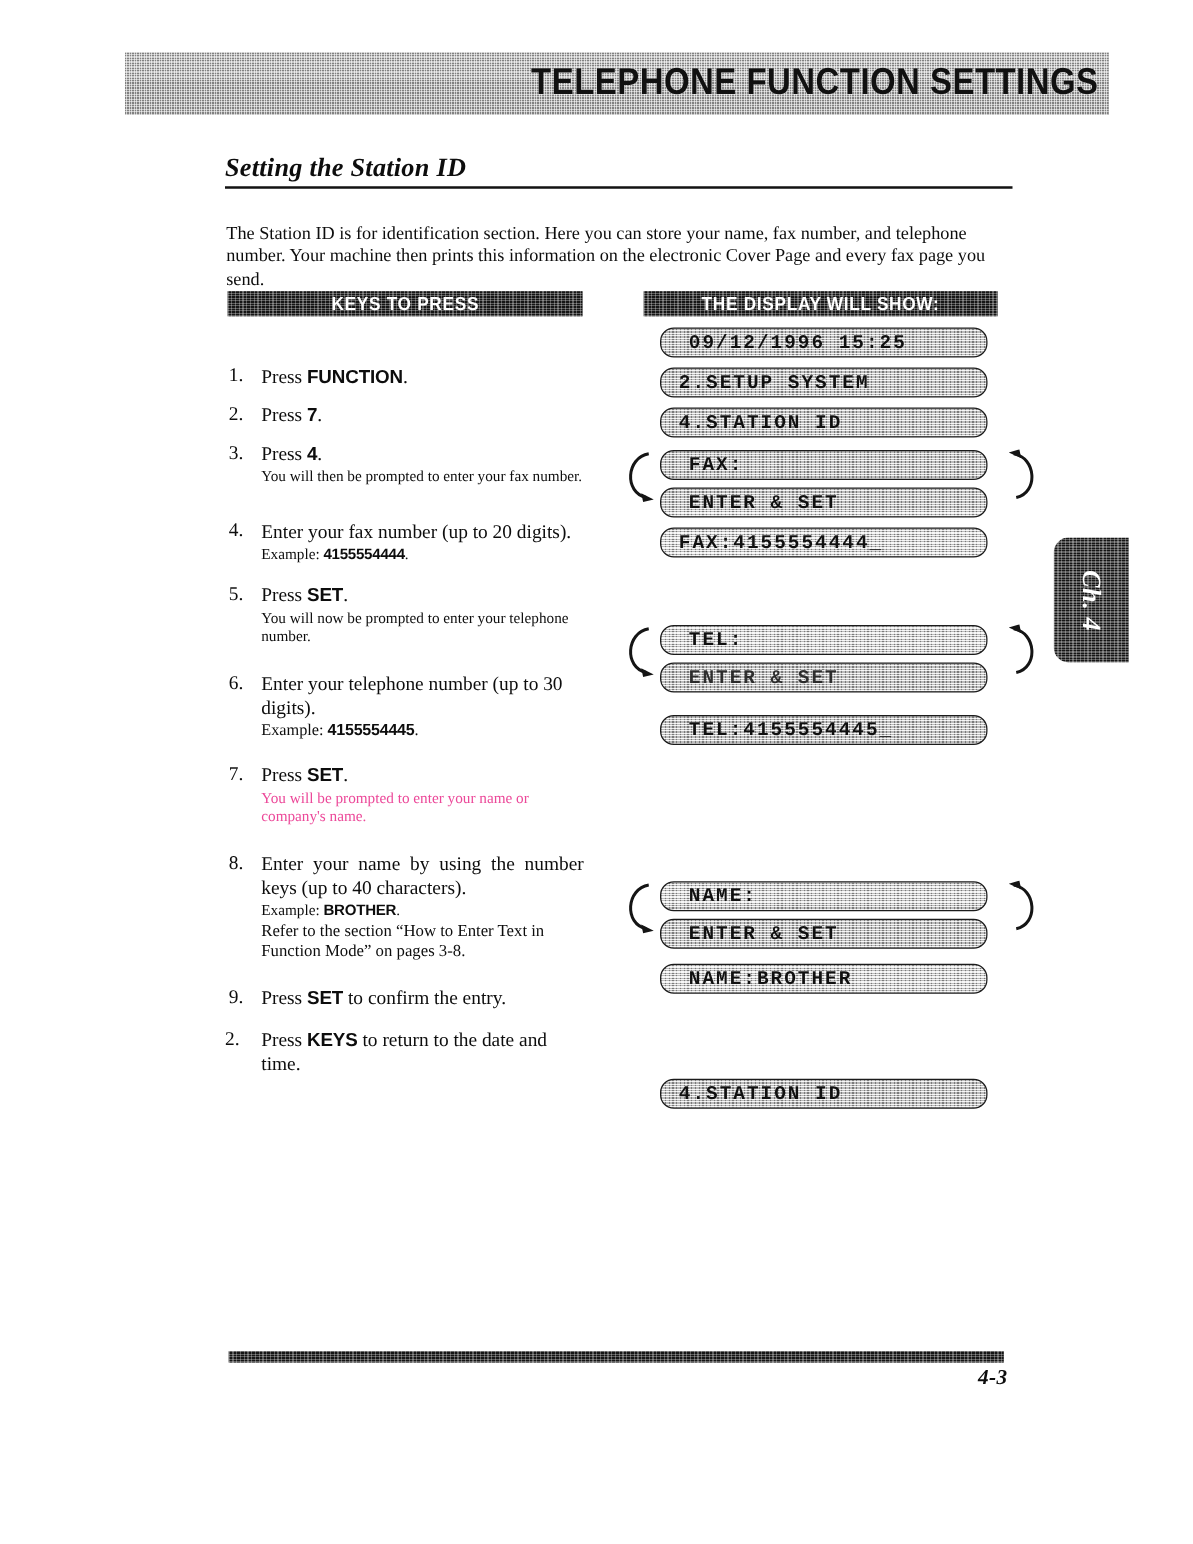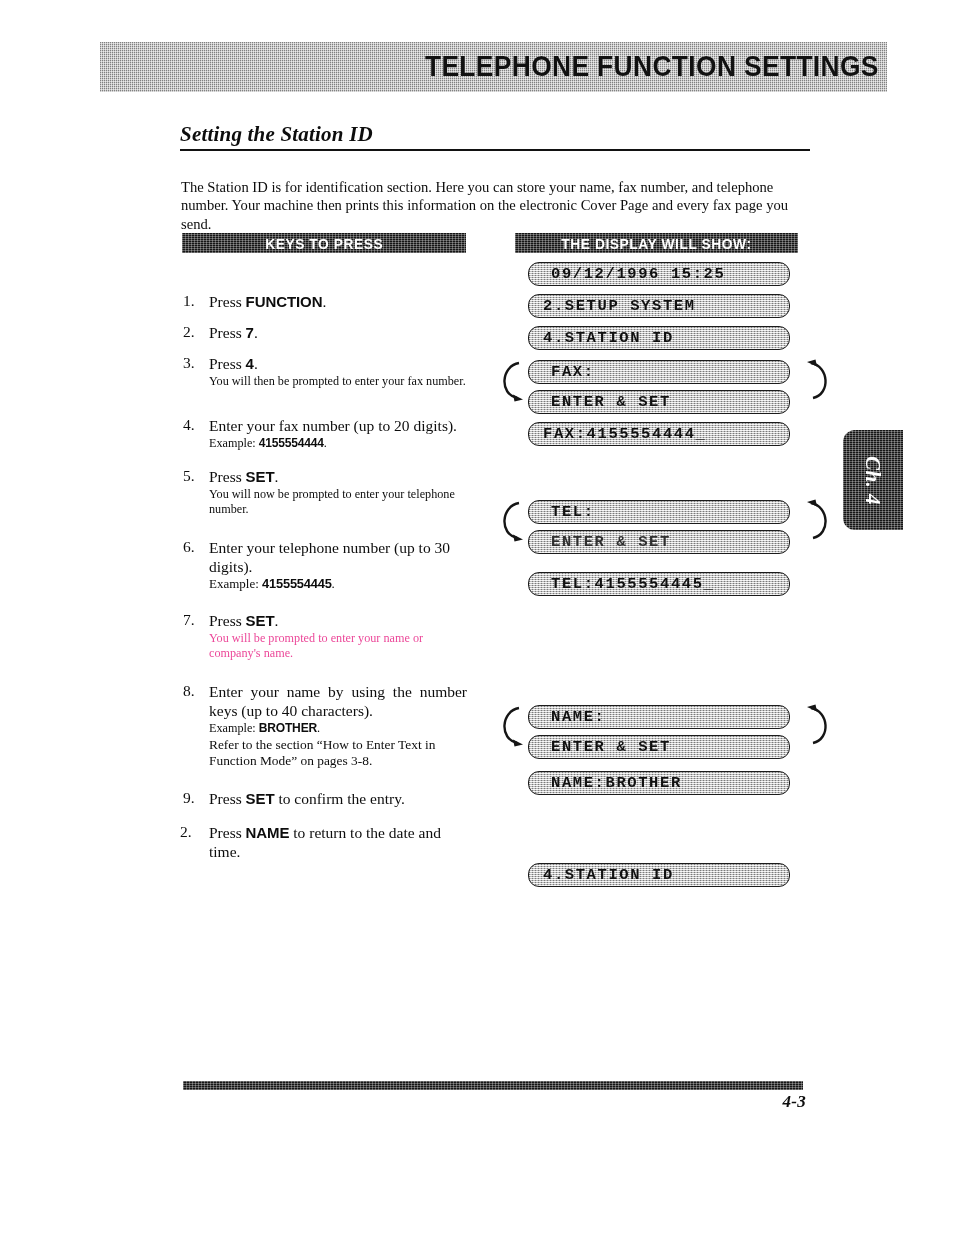--- a/index.html
+++ b/index.html
@@ -291,21 +291,21 @@
     <div class="note" style="width:260px;font-size:13.4px;line-height:16.5px">Refer to the section “How to Enter Text in Function Mode” on pages 3-8.</div>
   </div>
 
   <div class="step" style="margin-top:19px">
     <span class="num">9.</span>
     <div class="main"><span>Press </span><b class="key">SET</b><span> to confirm the entry.</span></div>
   </div>
 
   <div class="step" style="margin-top:15px">
     <span class="num wide">2.</span>
-    <div class="main" style="width:258px"><span>Press </span><b class="key">NAME</b><span> to return to the date and time.</span></div>
+    <div class="main" style="width:258px"><span>Press </span><b class="key">KEYS</b><span> to return to the date and time.</span></div>
   </div>
 
 </div>
 
 <div id="display-column">
 
   <div class="lcd tex-lcd indent">
     <span class="lcd-text">09/12/1996 15:25</span>
   </div>
 

